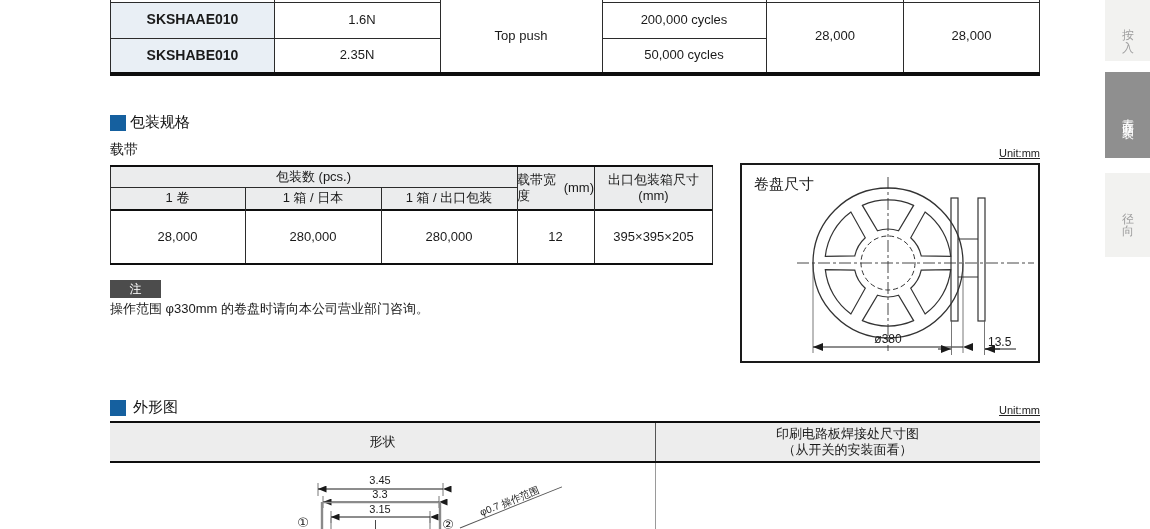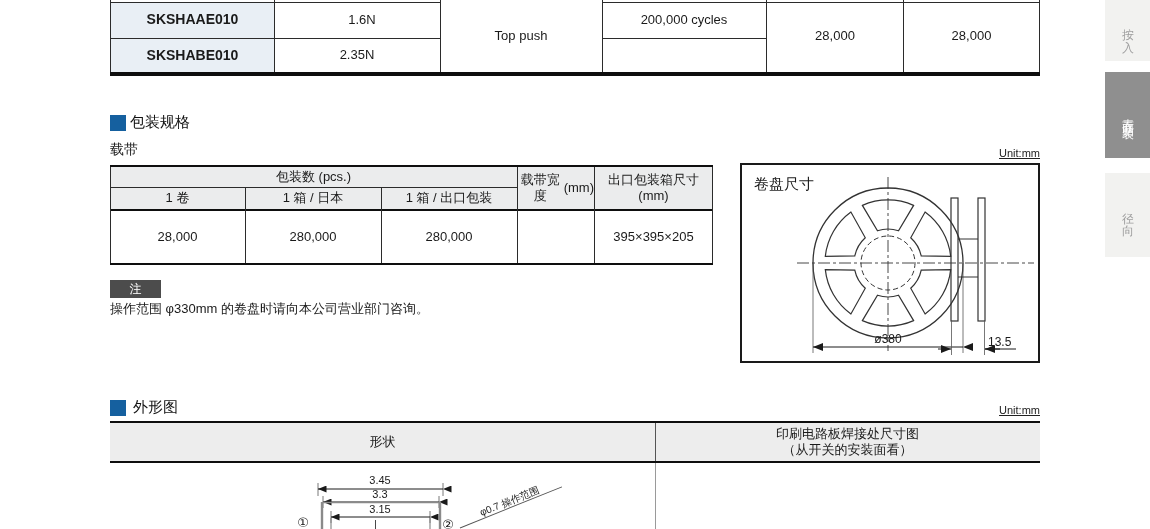--- a/index.html
+++ b/index.html
@@ -1,20 +1,20 @@
 <!DOCTYPE html>
 <html><head>
 <meta charset="utf-8">
 <style>
   html,body{margin:0;padding:0;background:#fff;}
   .page{position:relative;width:1150px;height:529px;background:#fff;overflow:hidden;
         font-family:"Liberation Sans","DejaVu Sans",sans-serif;color:#1a1a1a;}
   .abs{position:absolute;}
   .cell{position:absolute;display:flex;align-items:center;justify-content:center;
-        font-size:13px;line-height:1.25;text-align:center;}
+        font-size:13px;line-height:1.25;}
   .vline{position:absolute;width:1px;background:#2b2b2b;}
   .hline{position:absolute;height:1px;background:#2b2b2b;}
   .thick{position:absolute;background:#0e0e0e;}
   .hdrbg{background:#ebeced;}
   .partbg{background:#e9eff5;}
   .bold{font-weight:bold;}
   .sec-head{position:absolute;display:flex;align-items:center;font-size:15px;color:#111;}
   .sec-sq{width:16px;height:16px;background:#15609f;display:inline-block;margin-right:4px;}
   .unit{position:absolute;width:80px;text-align:right;font-size:11px;color:#222;text-decoration:underline;}
   .tab{position:absolute;left:1105px;width:45px;display:flex;align-items:center;justify-content:center;cursor:pointer;}
@@ -29,20 +29,21 @@
 <div class="page">
 
   <div class="abs" style="left:110px;top:0;width:930px;height:76px">
 
     <div class="cell partbg bold" style="left:1px;top:2px;width:163px;height:36px;font-size:14px">SKSHAAE010</div>
     <div class="cell partbg bold" style="left:1px;top:39px;width:163px;height:33px;font-size:14px">SKSHABE010</div>
     <div class="cell" style="left:168px;top:2px;width:168px;height:36px">1.6N</div>
     <div class="cell" style="left:165px;top:39px;width:164px;height:33px">2.35N</div>
     <div class="cell" style="left:331px;top:0;width:160px;height:72px">Top push</div>
     <div class="cell" style="left:493px;top:2px;width:162px;height:36px">200,000 cycles</div>
+    <div class="cell" style="left:493px;top:39px;width:162px;height:33px">50,000 cycles</div>
     <div class="cell" style="left:657px;top:0;width:136px;height:72px">28,000</div>
     <div class="cell" style="left:794px;top:0;width:135px;height:72px">28,000</div>
 
     <i class="vline" style="left:0;top:0;height:73px"></i>
     <i class="vline" style="left:164px;top:0;height:73px"></i>
     <i class="vline" style="left:330px;top:0;height:73px"></i>
     <i class="vline" style="left:492px;top:0;height:73px"></i>
     <i class="vline" style="left:656px;top:0;height:73px"></i>
     <i class="vline" style="left:793px;top:0;height:73px"></i>
     <i class="vline" style="left:929px;top:0;height:73px"></i>
@@ -80,20 +81,21 @@
     <div class="cell" style="left:484px;top:2px;width:119px;height:42px;flex-direction:column">
       <span>出口包装箱尺寸</span>
       <span>(mm)</span>
     </div>
     <div class="cell" style="left:0;top:23px;width:135px;height:21px">1 卷</div>
     <div class="cell" style="left:135px;top:23px;width:136px;height:21px">1 箱 / 日本</div>
     <div class="cell" style="left:271px;top:23px;width:136px;height:21px">1 箱 / 出口包装</div>
     <div class="cell" style="left:0;top:46px;width:135px;height:52px">28,000</div>
     <div class="cell" style="left:135px;top:46px;width:136px;height:52px">280,000</div>
     <div class="cell" style="left:271px;top:46px;width:136px;height:52px">280,000</div>
+    <div class="cell" style="left:407px;top:46px;width:77px;height:52px">12</div>
     <div class="cell" style="left:484px;top:46px;width:119px;height:52px">395×395×205</div>
 
     <i class="thick" style="left:0;top:0;width:603px;height:2px"></i>
     <i class="hline" style="left:0;top:22px;width:407px"></i>
     <i class="thick" style="left:0;top:44px;width:603px;height:2px"></i>
     <i class="thick" style="left:0;top:98px;width:603px;height:2px"></i>
     <i class="vline" style="left:0;top:2px;height:96px"></i>
     <i class="vline" style="left:135px;top:22px;height:76px"></i>
     <i class="vline" style="left:271px;top:22px;height:76px"></i>
     <i class="vline" style="left:407px;top:2px;height:96px"></i>

